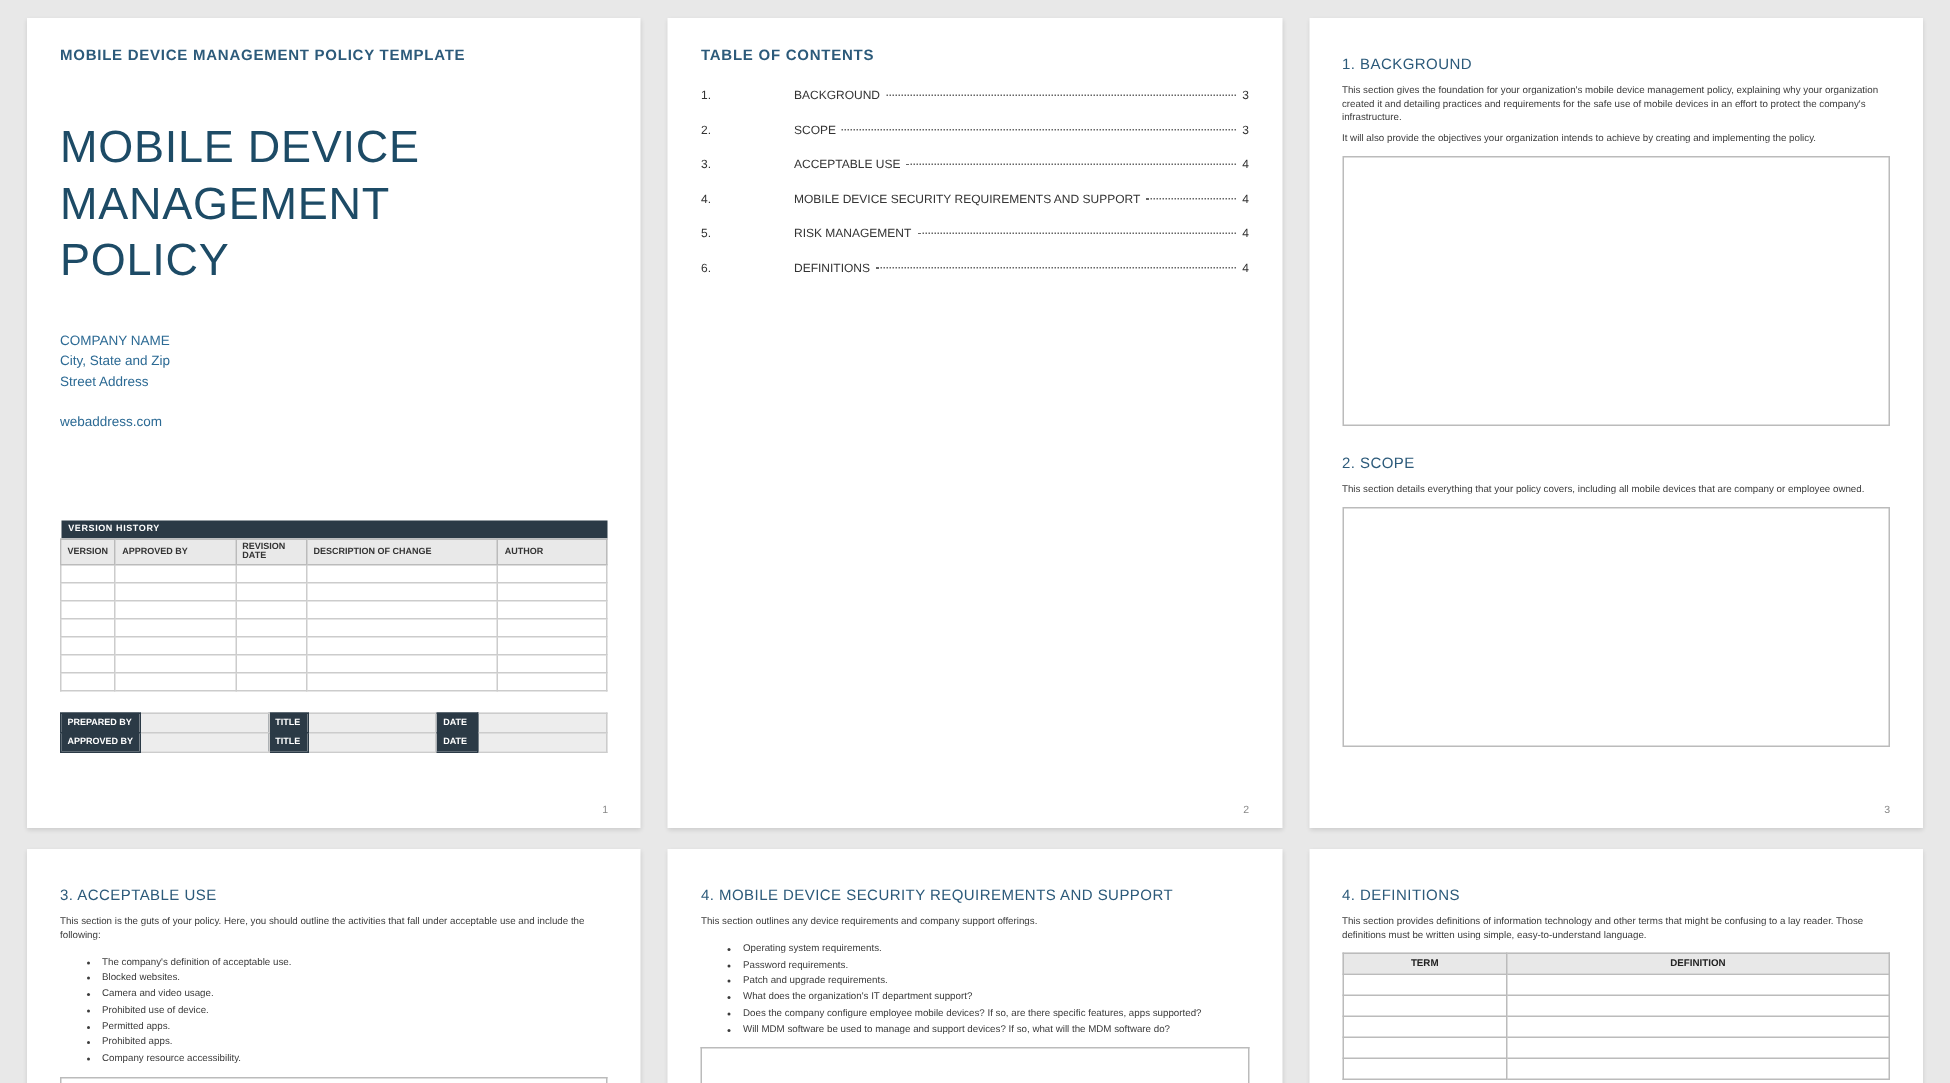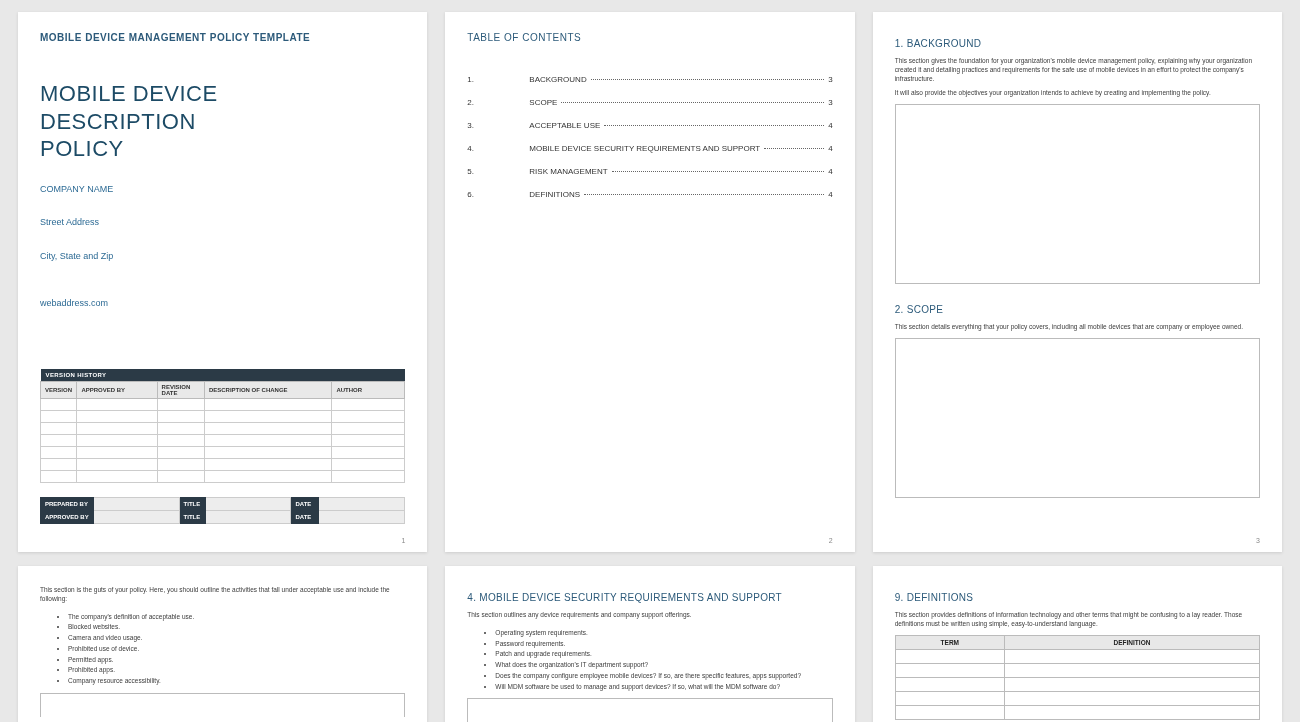--- a/index.html
+++ b/index.html
@@ -35,31 +35,31 @@
 
   
   .tmpl-label {
     letter-spacing: .5px;
     font-size: 10px;
     font-weight: 700;
     color: #2c5a7a;
     margin-bottom: 37px;
   }
   .doc-title {
-    font-size: 22px;
+    font-size: 30px;
     font-weight: 300;
     letter-spacing: .5px;
     line-height: 1.25;
     color: #1d4b66;
+    margin-bottom: 28px;
   }
   .p1-field {
     font-size: 9px;
     color: #2c6a94;
     line-height: 1.5;
-    margin-top: 20px;
   }
   .p1-sep { height: 14px; }
   .vhist {
     margin-top: 30px;
     width: 100%;
     border-collapse: collapse;
     font-size: 6px;
   }
   .vhist th.banner {
     background: #2b3a46;
@@ -101,24 +101,24 @@
     border: 1px solid #ccc;
     height: 12px;
   }
   .sigtbl .lab { width: 46px; }
   .sigtbl .ttl { width: 26px; }
   .sigtbl .dte { width: 28px; }
 
   
   .toc-title {
     font-size: 10px;
-    font-weight: 400;
+    font-weight: 700;
     color: #2c5a7a;
     letter-spacing: .5px;
-    margin-bottom: 32px;
+    margin-bottom: 16px;
   }
   .toc-row {
     display: flex;
     align-items: baseline;
     font-size: 8px;
     color: #333;
     margin-bottom: 14px;
   }
   .toc-num { width: 14px; }
   .toc-label { white-space: nowrap; padding-left: 48px; }
@@ -186,27 +186,27 @@
 </head>
 <body>
 
 <div class="canvas">
 
   <div class="page">
     <div class="tmpl-label">MOBILE DEVICE MANAGEMENT POLICY TEMPLATE</div>
 
     <div class="doc-title">
       <span>MOBILE DEVICE</span><br>
-      <span>DESCRIPTION</span><br>
+      <span>MANAGEMENT</span><br>
       <span>POLICY</span>
     </div>
 
     <div class="p1-field">COMPANY NAME</div>
+    <div class="p1-field">City, State and Zip</div>
     <div class="p1-field">Street Address</div>
-    <div class="p1-field">City, State and Zip</div>
     <div class="p1-sep"></div>
     <div class="p1-field">webaddress.com</div>
     <div class="p1-sep"></div>
     <div class="p1-sep"></div>
 
     <table class="vhist">
       <tbody>
           <tr>
             <th class="banner" colspan="5">VERSION HISTORY</th>
           </tr>
@@ -345,20 +345,21 @@
     <div style="height:14px;"></div>
 
     <div class="sec-heading">2.  SCOPE</div>
     <div class="sec-desc">This section details everything that your policy covers, including all mobile devices that are company or employee owned.</div>
     <div class="big-box box-scope"></div>
 
     <div class="page-num right">3</div>
   </div>
 
   <div class="page" style="padding-bottom:0;">
+    <div class="sec-heading">3.  ACCEPTABLE USE</div>
     <div class="sec-desc">This section is the guts of your policy. Here, you should outline the activities that fall under acceptable use and include the following:</div>
     <ul class="desc-list">
       <li>The company's definition of acceptable use.</li>
       <li>Blocked websites.</li>
       <li>Camera and video usage.</li>
       <li>Prohibited use of device.</li>
       <li>Permitted apps.</li>
       <li>Prohibited apps.</li>
       <li>Company resource accessibility.</li>
     </ul>
@@ -373,21 +374,21 @@
       <li>Password requirements.</li>
       <li>Patch and upgrade requirements.</li>
       <li>What does the organization's IT department support?</li>
       <li>Does the company configure employee mobile devices? If so, are there specific features, apps supported?</li>
       <li>Will MDM software be used to manage and support devices? If so, what will the MDM software do?</li>
     </ul>
     <div class="big-box box-cut"></div>
   </div>
 
   <div class="page" style="padding-bottom:0;">
-    <div class="sec-heading">9.  DEFINITIONS</div>
+    <div class="sec-heading">4.  DEFINITIONS</div>
     <div class="sec-desc">This section provides definitions of information technology and other terms that might be confusing to a lay reader. Those definitions must be written using simple, easy-to-understand language.</div>
     <table class="def-tbl">
       <colgroup>
           <col class="term">
           <col>
         </colgroup>
       <tbody>
           <tr>
         <th>TERM</th>
         <th>DEFINITION</th>

